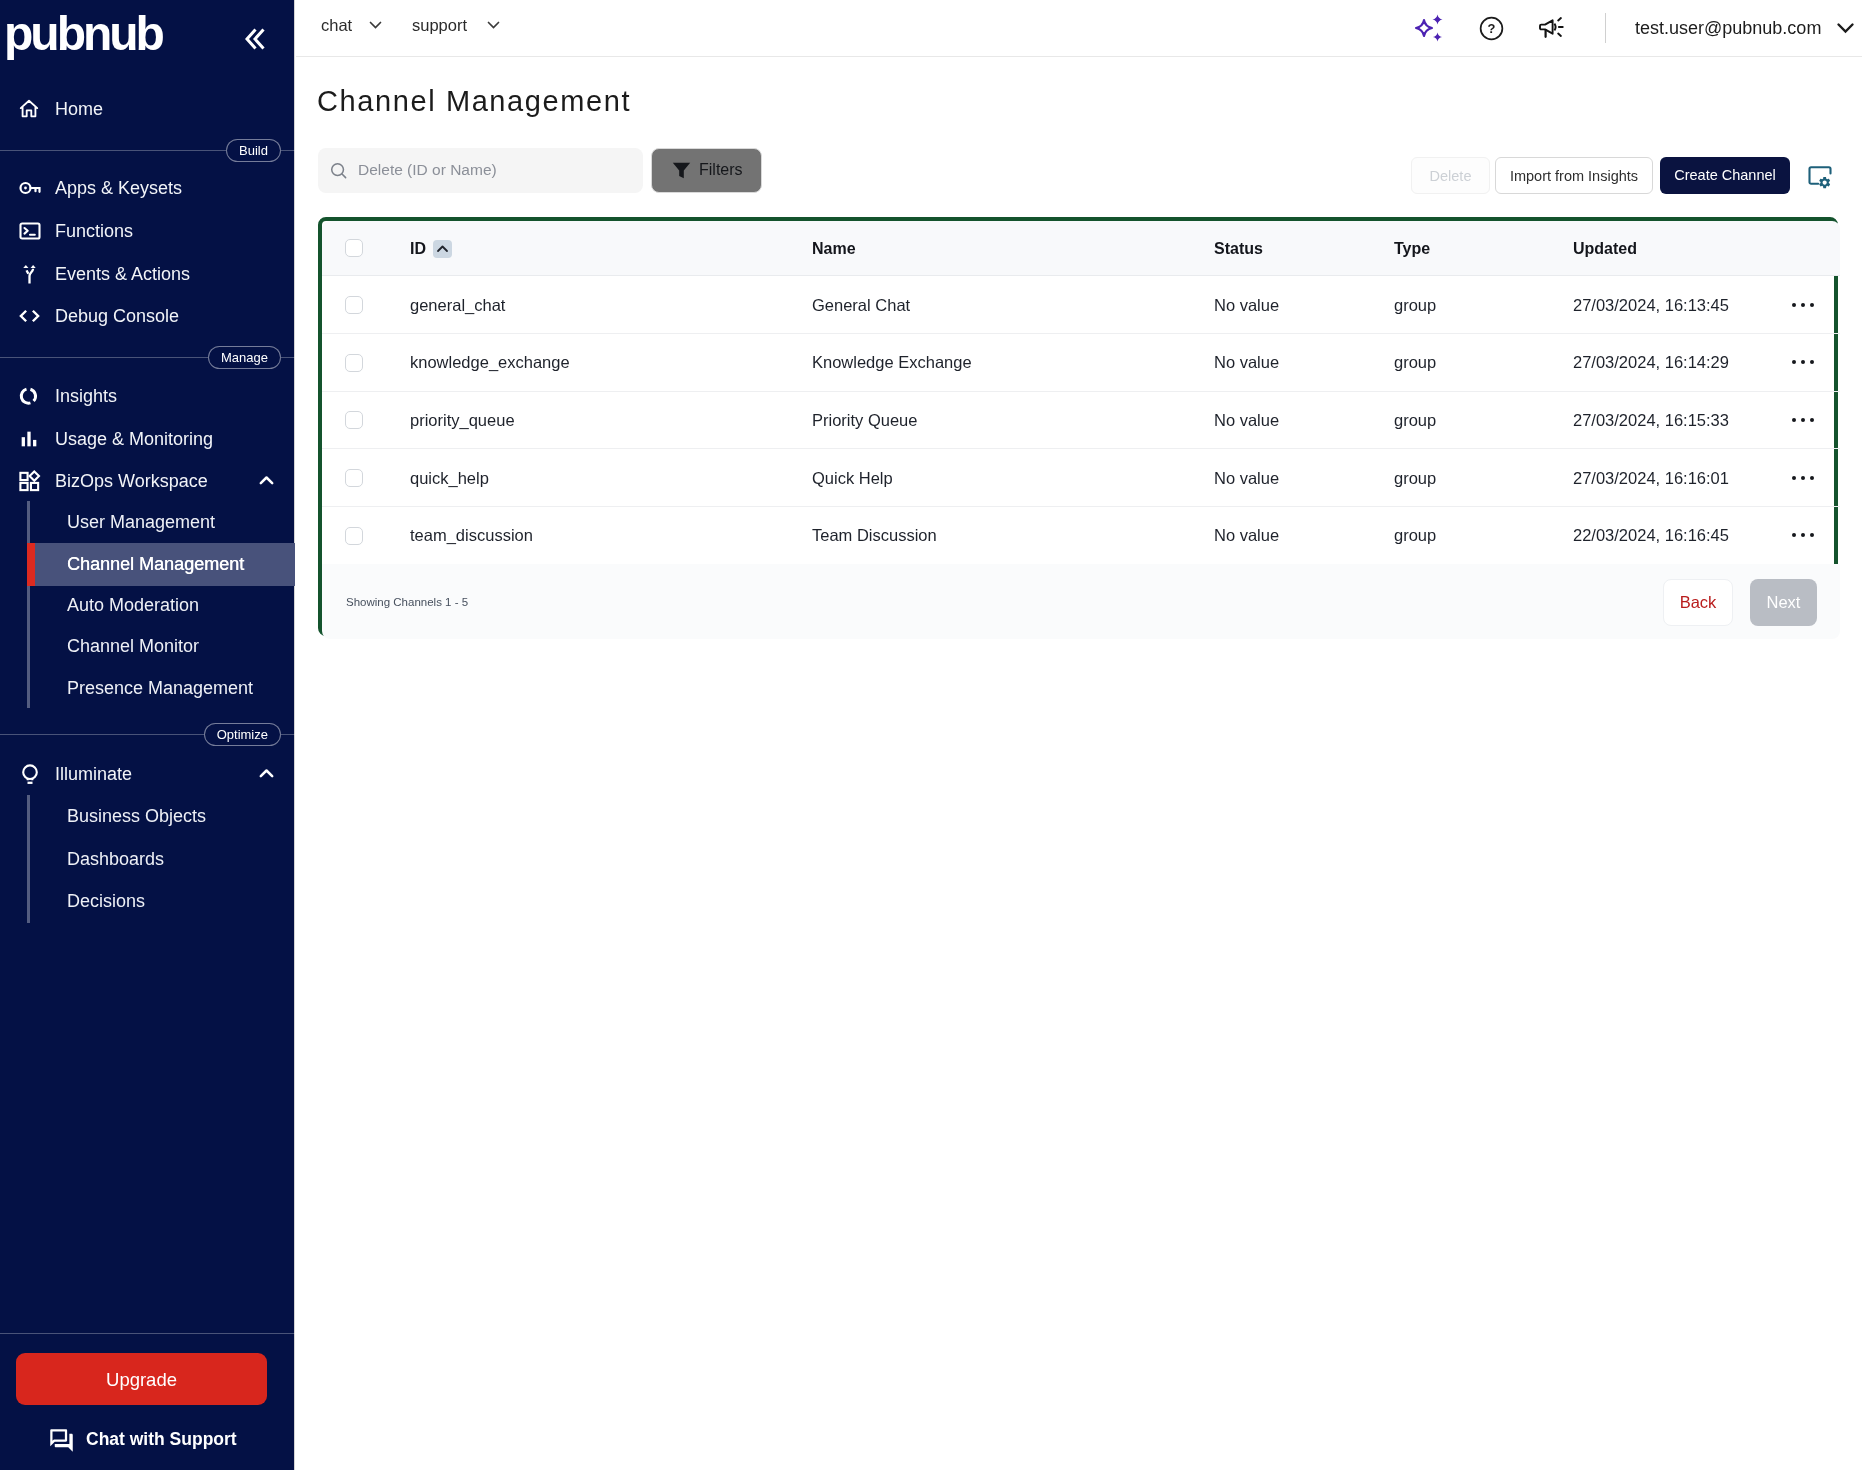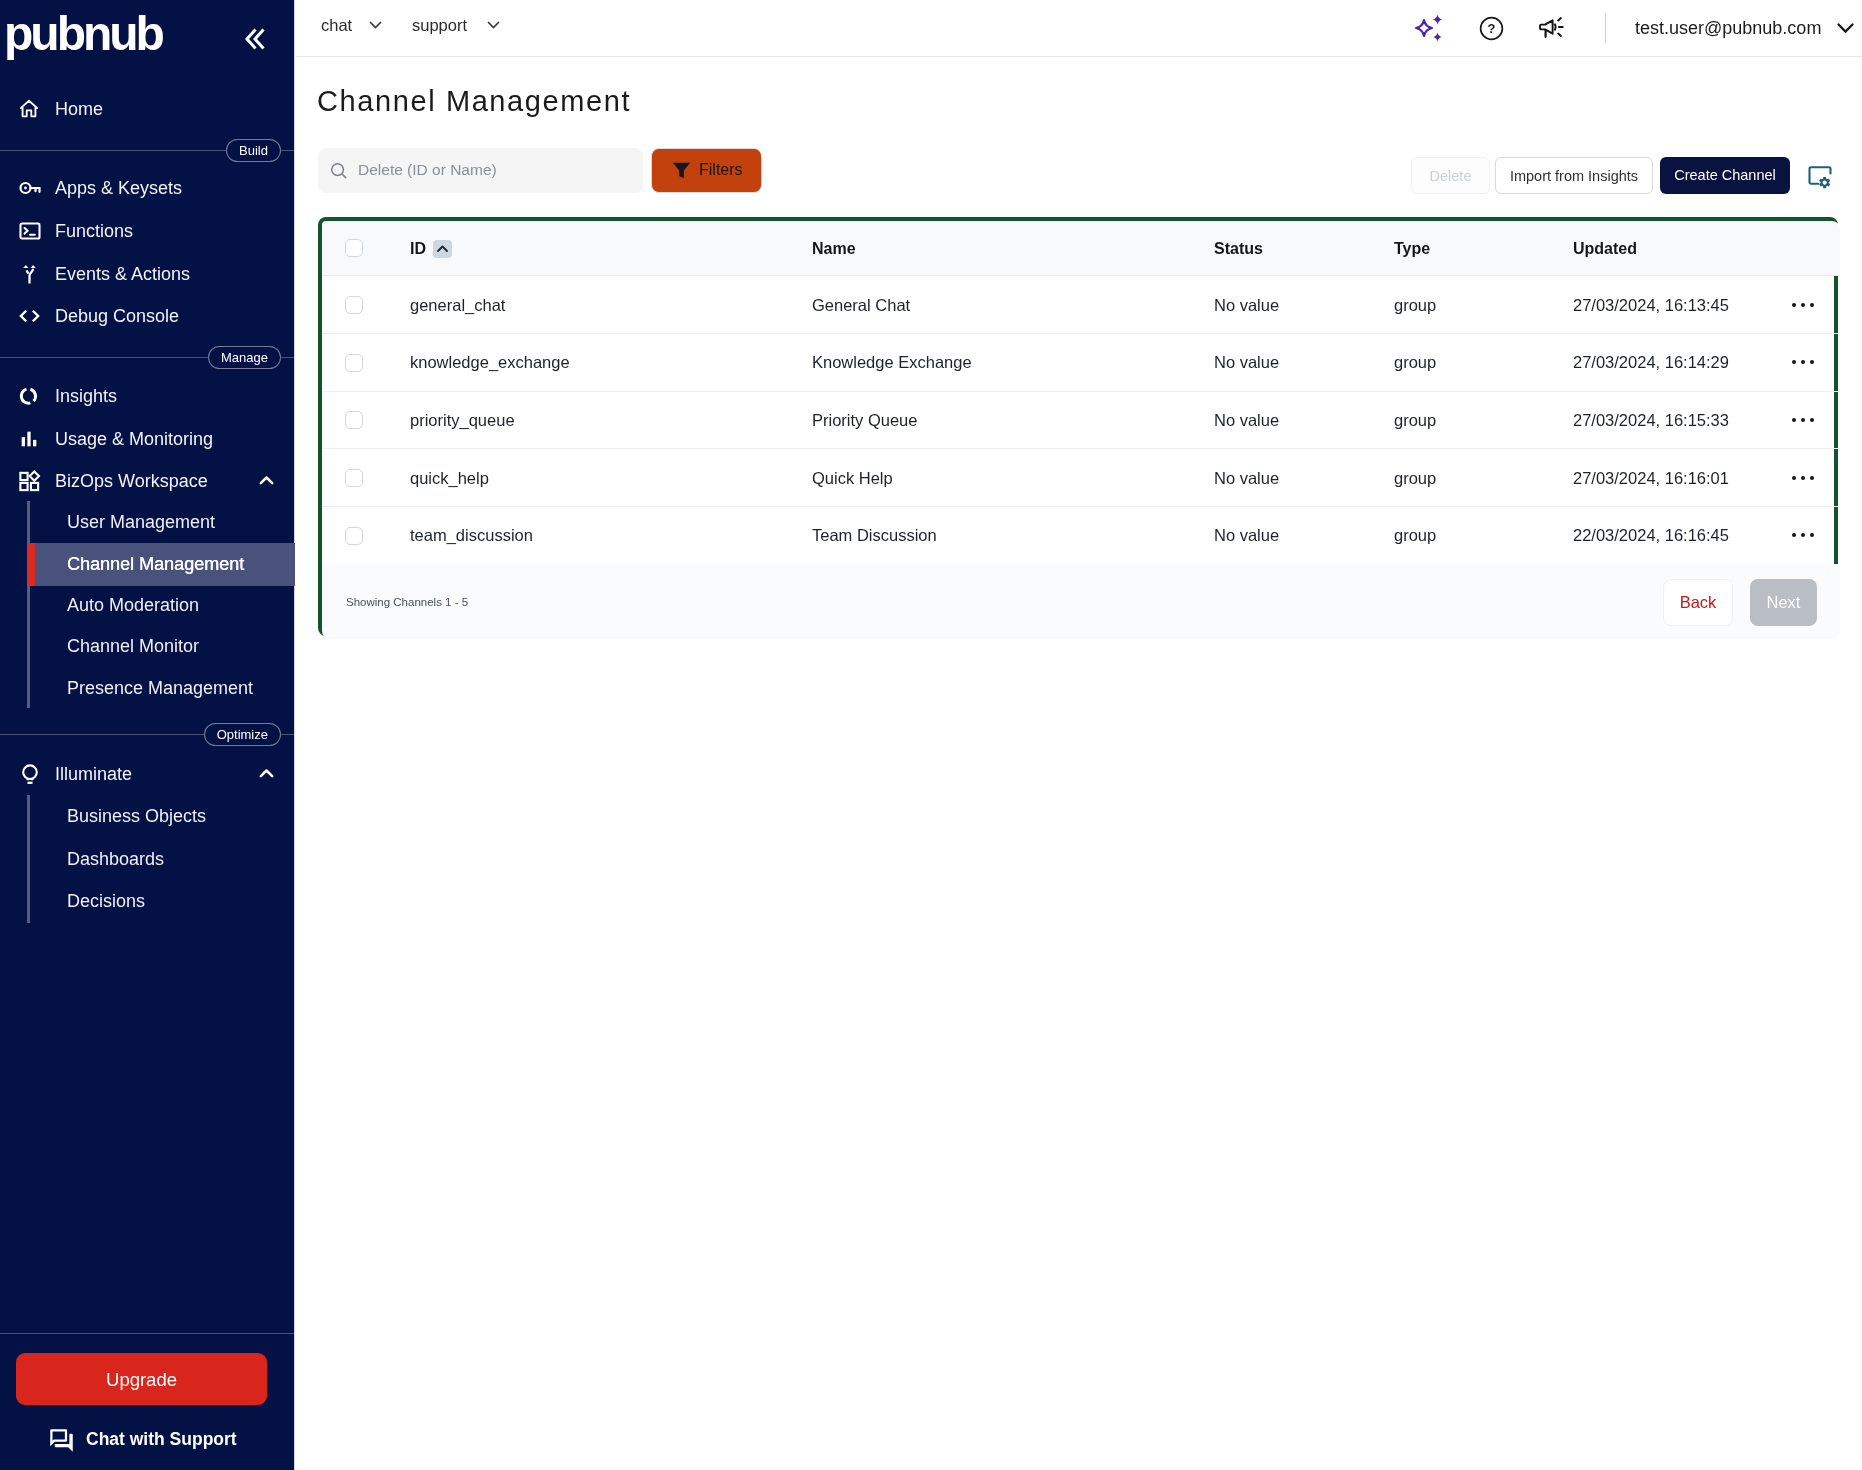--- a/index.html
+++ b/index.html
@@ -23,21 +23,21 @@
 #upgrade { position:absolute; left:16px; top:1353px; width:251px; height:52px; background:#d8261d; border-radius:9px; color:#fff; font-size:18.5px; text-align:center; line-height:54px; }
 #chatsup { position:absolute; left:48px; top:1429px; color:#fff; font-size:17.5px; font-weight:700; }
 
 #topbar { position:absolute; left:296px; top:0; width:1566px; height:57px; background:#fff; border-bottom:1px solid #e8e8e8; }
 .tb-txt { position:absolute; top:16px; color:#2b2b2b; font-size:16.5px; }
 #email { position:absolute; left:1635px; top:18px; color:#1c1c1c; font-size:18px; }
 
 #title { position:absolute; left:317px; top:85px; font-size:29px; font-weight:400; color:#1b1b1b; letter-spacing:1.6px; }
 #search { position:absolute; left:318px; top:148px; width:325px; height:45px; background:#f5f5f5; border-radius:8px; }
 #search .ph { position:absolute; left:40px; top:13px; color:#8b8f98; font-size:15.5px; }
-#filters { position:absolute; left:651px; top:148px; width:111px; height:45px; background:#c2410c; border:1px solid #d9d9d9; border-radius:8px; }
+#filters { position:absolute; left:651px; top:148px; width:111px; height:45px; background:#737373; border:1px solid #d9d9d9; border-radius:8px; }
 #filters .t { position:absolute; left:47px; top:12px; font-size:16px; color:#15171b; }
 .btn { position:absolute; top:157px; height:37px; border-radius:6px; font-size:14.5px; text-align:center; line-height:36px; }
 #b-delete { left:1411px; width:79px; background:#fdfdfd; border:1px solid #f1f1f1; color:#ccd0d5; }
 #b-import { left:1495px; width:158px; background:#fff; border:1px solid #d8d8d8; color:#2e2e2e; }
 #b-create { left:1660px; width:130px; background:#0a1340; color:#fff; }
 
 #table { position:absolute; left:318px; top:217px; width:1520px; height:419px; border:4px solid #14532d; border-radius:8px; background:#fff; }
 #thead { position:absolute; left:0; top:0; width:1518px; height:55px; background:#f8f9fb; border-bottom:1px solid #e9ebee; border-radius:8px 8px 0 0; }
 .hl { position:absolute; top:19px; font-size:16px; font-weight:700; color:#14161c; }
 .row { position:absolute; left:0; width:1518px; height:58px; border-bottom:1px solid #eeeff1; }

